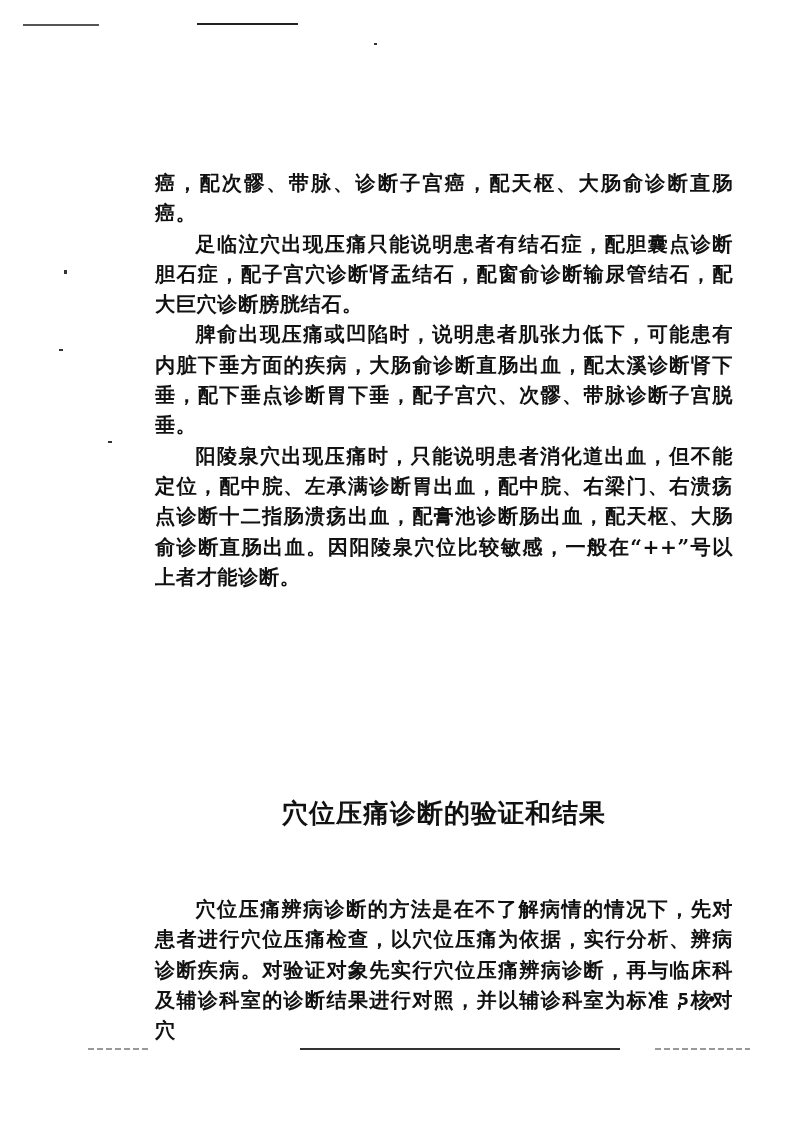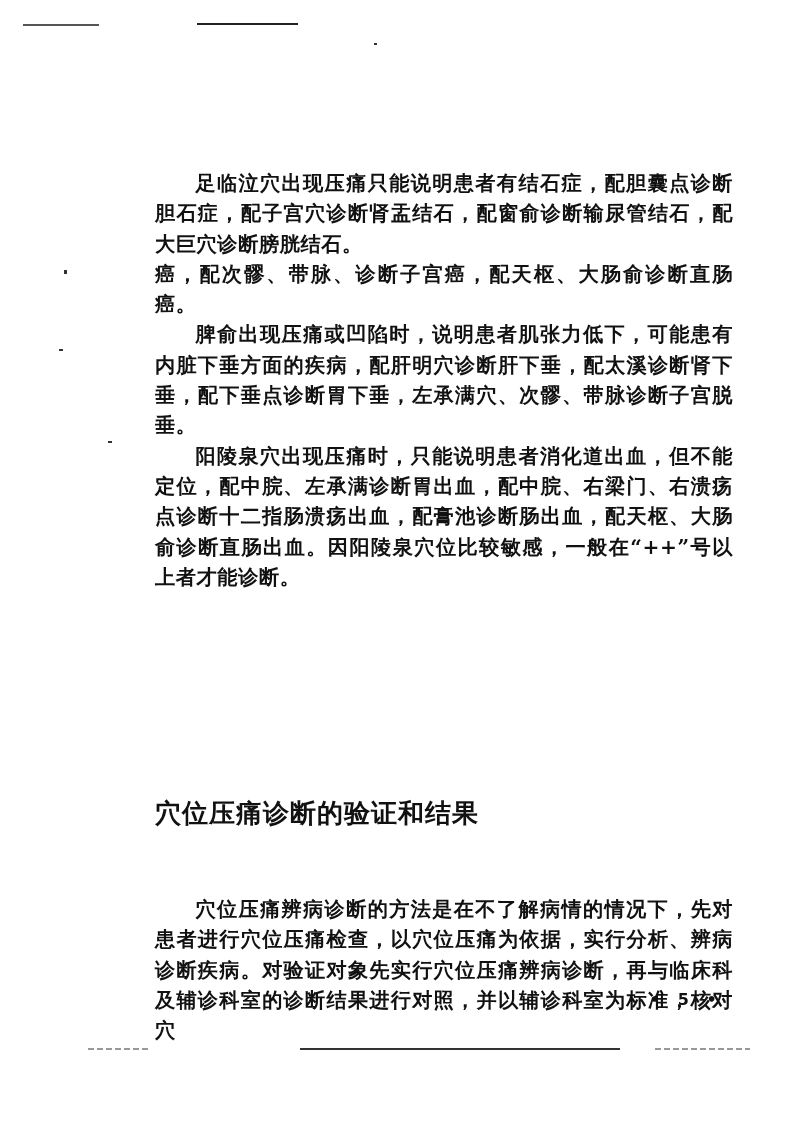--- a/index.html
+++ b/index.html
@@ -39,20 +39,21 @@
     .para {
       margin: 0;
       text-indent: 2em;
     }
     .para.noindent { text-indent: 0; }
     .heading {
       position: absolute;
       left: 155px;
       width: 578px;
       top: 796px;
+      text-align: center;
       font-family: "DejaVu Sans", "Liberation Sans", sans-serif;
       font-weight: bold;
       font-size: 26px;
       letter-spacing: 1px;
       margin: 0;
     }
     .page-number {
       position: absolute;
       left: 650px;
       top: 990px;
@@ -72,23 +73,23 @@
 <body>
 
 <div class="rule r1"></div>
 <div class="rule r2"></div>
 <div class="speck" style="left:374px;top:43px;width:3px;height:2px;"></div>
 <div class="speck" style="left:64px;top:270px;width:3px;height:4px;"></div>
 <div class="speck" style="left:59px;top:349px;width:4px;height:2px;"></div>
 <div class="speck" style="left:108px;top:441px;width:4px;height:2px;"></div>
 
 <div class="text-block" style="top:168px;">
+  <p class="para noindent">癌，配次髎、带脉、诊断子宫癌，配天枢、大肠俞诊断直肠癌。</p>
   <p class="para">足临泣穴出现压痛只能说明患者有结石症，配胆囊点诊断胆石症，配子宫穴诊断肾盂结石，配窗俞诊断输尿管结石，配大巨穴诊断膀胱结石。</p>
-  <p class="para noindent">癌，配次髎、带脉、诊断子宫癌，配天枢、大肠俞诊断直肠癌。</p>
-  <p class="para">脾俞出现压痛或凹陷时，说明患者肌张力低下，可能患有内脏下垂方面的疾病，配肝明穴诊断肝下垂，配太溪诊断肾下垂，配下垂点诊断胃下垂，左承满穴、次髎、带脉诊断子宫脱垂。</p>
+  <p class="para">脾俞出现压痛或凹陷时，说明患者肌张力低下，可能患有内脏下垂方面的疾病，大肠俞诊断直肠出血，配太溪诊断肾下垂，配下垂点诊断胃下垂，配子宫穴、次髎、带脉诊断子宫脱垂。</p>
   <p class="para">阳陵泉穴出现压痛时，只能说明患者消化道出血，但不能定位，配中脘、左承满诊断胃出血，配中脘、右梁门、右溃疡点诊断十二指肠溃疡出血，配膏池诊断肠出血，配天枢、大肠俞诊断直肠出血。因阳陵泉穴位比较敏感，一般在“++”号以上者才能诊断。</p>
 </div>
 
 <h2 class="heading">穴位压痛诊断的验证和结果</h2>
 
 <div class="text-block" style="top:894px;">
   <p class="para">穴位压痛辨病诊断的方法是在不了解病情的情况下，先对患者进行穴位压痛检查，以穴位压痛为依据，实行分析、辨病诊断疾病。对验证对象先实行穴位压痛辨病诊断，再与临床科及辅诊科室的诊断结果进行对照，并以辅诊科室为标准，核对穴</p>
 </div>
 
 <div class="page-number">• 5 •</div>

